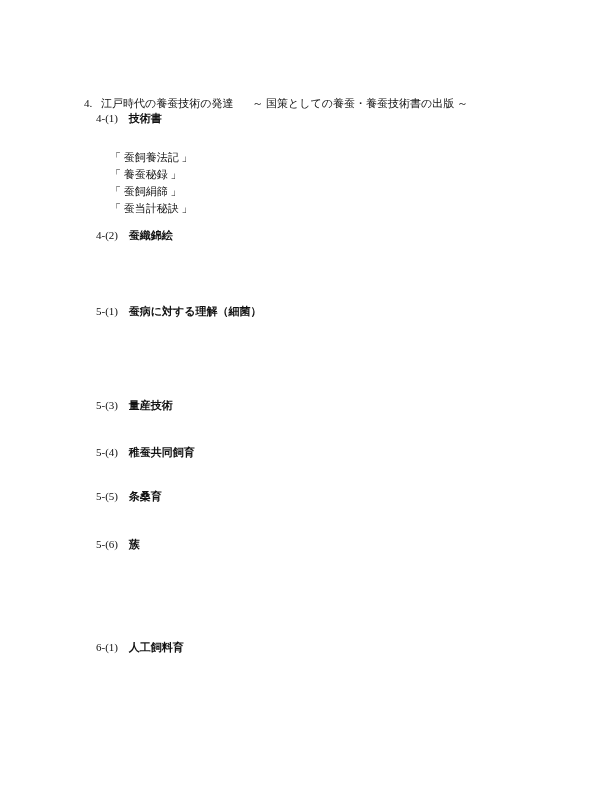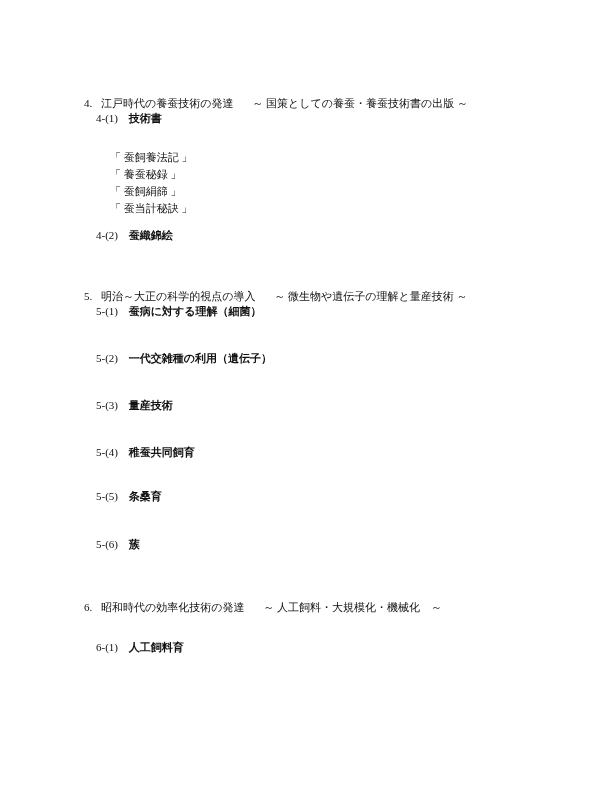--- a/index.html
+++ b/index.html
@@ -49,35 +49,26 @@
   <div class="line lvl-book" style="top:150px">「 蚕飼養法記 」</div>
   <div class="line lvl-book" style="top:167px">「 養蚕秘録 」</div>
   <div class="line lvl-book" style="top:184px">「 蚕飼絹篩 」</div>
   <div class="line lvl-book" style="top:201px">「 蚕当計秘訣 」</div>
 
   <div class="line lvl-item" style="top:228px">
     <span class="num">4-(2)</span>
     <span class="lbl">蚕織錦絵</span>
   </div>
 
-  <div class="line lvl-section" style="top:289px">
-    <span class="num">5.</span>
-    <span class="ttl">明治～大正の科学的視点の導入</span>
-    <span class="sub">～ 微生物や遺伝子の理解と量産技術 ～</span>
-  </div>
 
   <div class="line lvl-item" style="top:304px">
     <span class="num">5-(1)</span>
     <span class="lbl">蚕病に対する理解（細菌）</span>
   </div>
 
-  <div class="line lvl-item" style="top:351px">
-    <span class="num">5-(2)</span>
-    <span class="lbl">一代交雑種の利用（遺伝子）</span>
-  </div>
 
   <div class="line lvl-item" style="top:398px">
     <span class="num">5-(3)</span>
     <span class="lbl">量産技術</span>
   </div>
 
   <div class="line lvl-item" style="top:445px">
     <span class="num">5-(4)</span>
     <span class="lbl">稚蚕共同飼育</span>
   </div>
@@ -85,24 +76,19 @@
   <div class="line lvl-item" style="top:489px">
     <span class="num">5-(5)</span>
     <span class="lbl">条桑育</span>
   </div>
 
   <div class="line lvl-item" style="top:537px">
     <span class="num">5-(6)</span>
     <span class="lbl">蔟</span>
   </div>
 
-  <div class="line lvl-section" style="top:600px">
-    <span class="num">6.</span>
-    <span class="ttl">昭和時代の効率化技術の発達</span>
-    <span class="sub">～ 人工飼料・大規模化・機械化　～</span>
-  </div>
 
   <div class="line lvl-item" style="top:640px">
     <span class="num">6-(1)</span>
     <span class="lbl">人工飼料育</span>
   </div>
 
 </div>
 
 </body></html>

